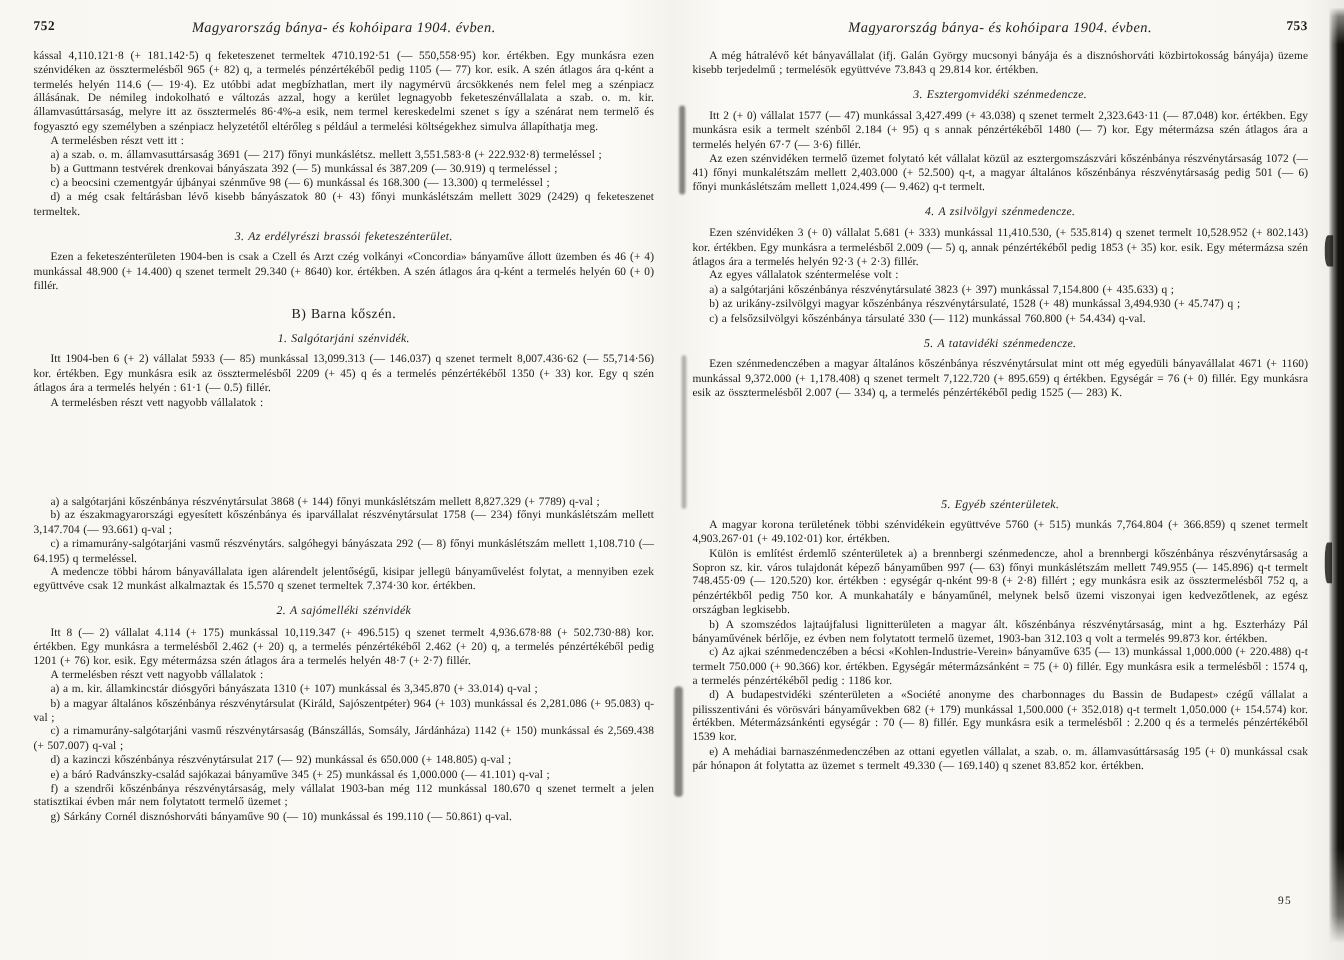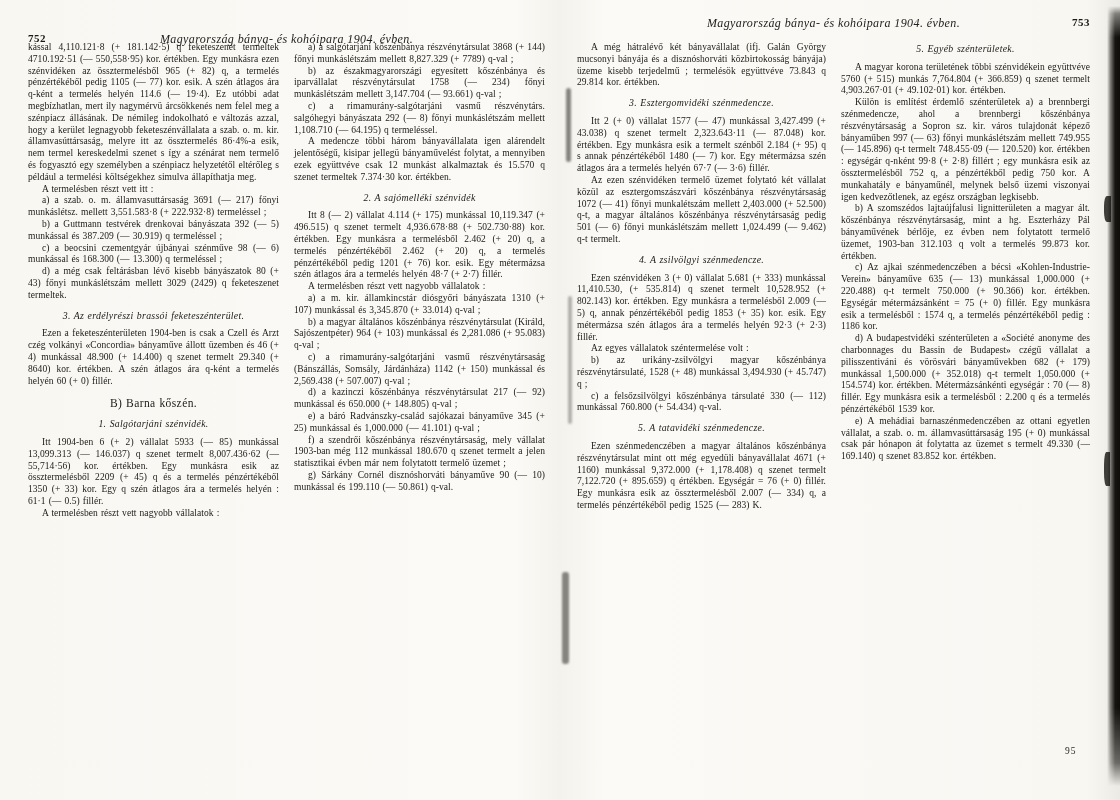--- a/index.html
+++ b/index.html
@@ -10,34 +10,34 @@
   }
   .spread{
     position:relative;width:1120px;height:800px;
     background:linear-gradient(90deg,#f8f7f2 0%,#fbfaf6 46%,#f3f2ec 50%,#fbfaf6 54%,#f8f7f2 97%,#eceae4 100%);
     color:#1c1a17;
   }
   .page{position:absolute;top:0;height:800px;}
   .page-left{left:0;width:555px;padding:0;}
   .page-right{left:555px;width:565px;}
   .page-header{position:absolute;top:16px;left:0;right:0;height:16px;}
-  .page-left .page-header{left:28px;right:10px;margin-top:16px;}
+  .page-left .page-header{left:28px;right:10px;}
   .page-right .page-header{left:22px;right:30px;}
   .pagenum{
     position:absolute;top:0;font-weight:bold;font-size:11px;letter-spacing:.5px;
   }
   .pagenum.pos-left{left:0;}
   .pagenum.pos-right{right:0;}
   .running{
     display:block;text-align:center;font-style:italic;font-size:12px;
     letter-spacing:.4px;color:#242220;
   }
   .columns{
     position:absolute;top:42px;bottom:30px;
-    display:flex;gap:15px;align-items:flex-start;
+    display:flex;gap:15px;align-items:flex-start;flex-direction:column;
   }
   .page-left .columns{left:28px;right:10px;}
   .page-right .columns{left:22px;right:30px;}
   .col{flex:1 1 0;min-width:0;}
   .col p{
     margin:0;font-size:9.5px;line-height:11.8px;text-align:justify;
     word-spacing:.6px;letter-spacing:.05px;
   }
   .col p.p{text-indent:14px;}
   .col p.pc{text-indent:0;}
@@ -121,20 +121,21 @@
     </div>
     <div class="columns">
       <div class="col">
           <p class="p">A még hátralévő két bányavállalat (ifj. Galán György mucsonyi bányája és a disznóshorváti közbirtokosság bányája) üzeme kisebb terjedelmű ; termelésök együttvéve 73.843 q 29.814 kor. értékben.</p>
           <p class="h">3. Esztergomvidéki szénmedencze.</p>
           <p class="p">Itt 2 (+ 0) vállalat 1577 (— 47) munkással 3,427.499 (+ 43.038) q szenet termelt 2,323.643·11 (— 87.048) kor. értékben. Egy munkásra esik a termelt szénből 2.184 (+ 95) q s annak pénzértékéből 1480 (— 7) kor. Egy métermázsa szén átlagos ára a termelés helyén 67·7 (— 3·6) fillér.</p>
           <p class="p">Az ezen szénvidéken termelő üzemet folytató két vállalat közül az esztergomszászvári kőszénbánya részvénytársaság 1072 (— 41) főnyi munkalétszám mellett 2,403.000 (+ 52.500) q-t, a magyar általános kőszénbánya részvénytársaság pedig 501 (— 6) főnyi munkáslétszám mellett 1,024.499 (— 9.462) q-t termelt.</p>
           <p class="h">4. A zsilvölgyi szénmedencze.</p>
           <p class="p">Ezen szénvidéken 3 (+ 0) vállalat 5.681 (+ 333) munkással 11,410.530, (+ 535.814) q szenet termelt 10,528.952 (+ 802.143) kor. értékben. Egy munkásra a termelésből 2.009 (— 5) q, annak pénzértékéből pedig 1853 (+ 35) kor. esik. Egy métermázsa szén átlagos ára a termelés helyén 92·3 (+ 2·3) fillér.</p>
           <p class="p">Az egyes vállalatok széntermelése volt :</p>
+          <p class="p">a) a salgótarjáni kőszénbánya részvénytársulaté 3823 (+ 397) munkással 7,154.800 (+ 435.633) q ;</p>
           <p class="p">b) az urikány-zsilvölgyi magyar kőszénbánya részvénytársulaté, 1528 (+ 48) munkással 3,494.930 (+ 45.747) q ;</p>
           <p class="p">c) a felsőzsilvölgyi kőszénbánya társulaté 330 (— 112) munkással 760.800 (+ 54.434) q-val.</p>
           <p class="h">5. A tatavidéki szénmedencze.</p>
           <p class="p">Ezen szénmedenczében a magyar általános kőszénbánya részvénytársulat mint ott még egyedüli bányavállalat 4671 (+ 1160) munkással 9,372.000 (+ 1,178.408) q szenet termelt 7,122.720 (+ 895.659) q értékben. Egységár = 76 (+ 0) fillér. Egy munkásra esik az össztermelésből 2.007 (— 334) q, a termelés pénzértékéből pedig 1525 (— 283) K.</p>
         </div>
       <div class="col">
           <p class="h">5. Egyéb szénterületek.</p>
           <p class="p">A magyar korona területének többi szénvidékein együttvéve 5760 (+ 515) munkás 7,764.804 (+ 366.859) q szenet termelt 4,903.267·01 (+ 49.102·01) kor. értékben.</p>
           <p class="p">Külön is említést érdemlő szénterületek a) a brennbergi szénmedencze, ahol a brennbergi kőszénbánya részvénytársaság a Sopron sz. kir. város tulajdonát képező bányaműben 997 (— 63) főnyi munkáslétszám mellett 749.955 (— 145.896) q-t termelt 748.455·09 (— 120.520) kor. értékben : egységár q-nként 99·8 (+ 2·8) fillért ; egy munkásra esik az össztermelésből 752 q, a pénzértékből pedig 750 kor. A munkahatály e bányaműnél, melynek belső üzemi viszonyai igen kedvezőtlenek, az egész országban legkisebb.</p>
           <p class="p">b) A szomszédos lajtaújfalusi lignitterületen a magyar ált. kőszénbánya részvénytársaság, mint a hg. Eszterházy Pál bányaművének bérlője, ez évben nem folytatott termelő üzemet, 1903-ban 312.103 q volt a termelés 99.873 kor. értékben.</p>

